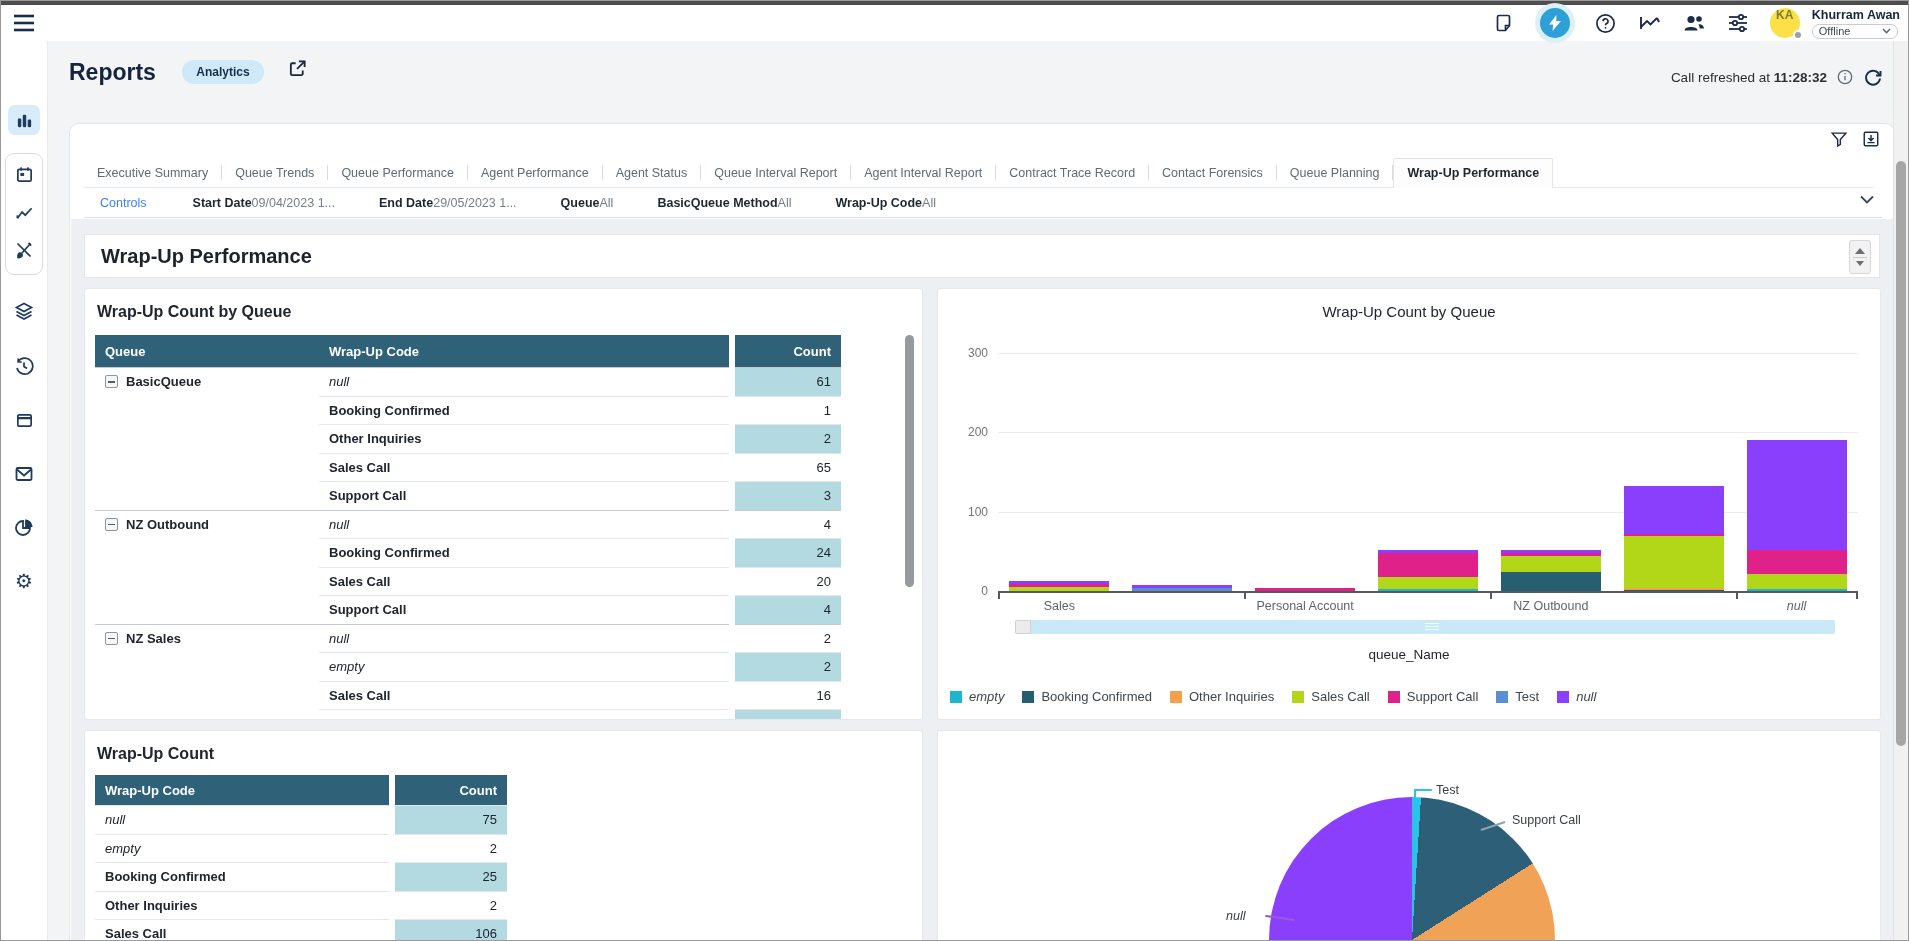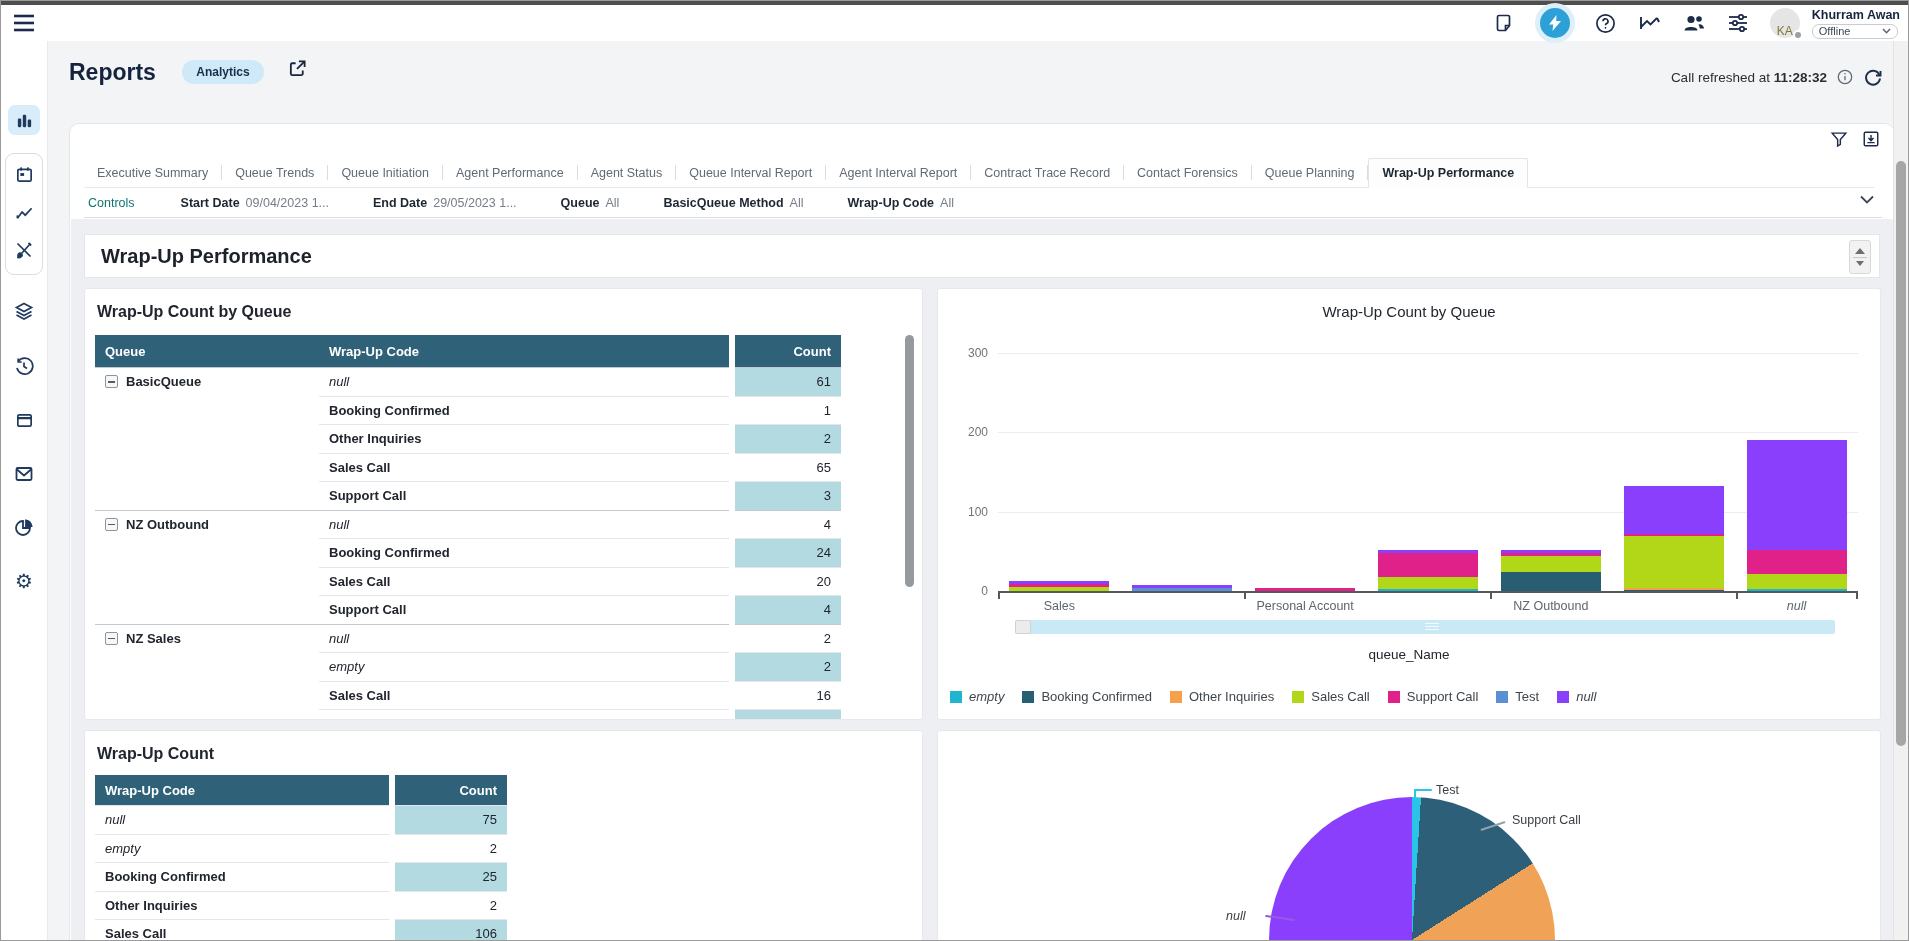--- a/index.html
+++ b/index.html
@@ -8,21 +8,21 @@
   #app { position:relative; width:1909px; height:941px; background:#f2f4f6; overflow:hidden;
          border:1px solid #9a9a9a; }
   .top-strip { position:absolute; left:0; top:0; width:1909px; height:4px; background:#4e4e4e; }
 
   
   .topbar { position:absolute; left:0; top:4px; width:1909px; height:36px; background:#fff; }
   .hamburger { position:absolute; left:12px; top:8px; width:22px; height:20px; background:none; border:none; cursor:pointer; color:#1c2b4a; }
   .topbar-right { position:absolute; right:10px; top:0; height:36px; display:flex; align-items:center; gap:20px; }
   .tb-icon { width:24px; height:24px; display:flex; align-items:center; justify-content:center; color:#1c2b4a; background:none; border:none; }
   .tb-bolt { width:30px; height:30px; border-radius:50%; background:#2ea0d8; box-shadow:0 0 0 5px #ddf0fa; display:flex; align-items:center; justify-content:center; color:#fff; margin:0 4px; border:none; }
-  .avatar { position:relative; width:30px; height:30px; border-radius:50%; background:#e5e5e5; color:#7c7c35; font-weight:normal; font-size:12px; display:flex; align-items:flex-end; justify-content:center; }
+  .avatar { position:relative; width:30px; height:30px; border-radius:50%; background:#fde047; color:#7c7c35; font-weight:bold; font-size:12px; display:flex; align-items:flex-start; justify-content:center; }
   .status-dot { position:absolute; right:-3px; bottom:-2px; width:10px; height:10px; border-radius:50%; background:#9aa0a6; border:2px solid #fff; }
   .user-block { display:flex; flex-direction:column; gap:2px; margin-left:-8px; }
   .user-name { font-size:12.5px; font-weight:bold; color:#17263c; }
   .status-select { display:flex; align-items:center; justify-content:space-between; width:86px; height:15px; border:1px solid #c8cdd3; border-radius:7px; padding:0 6px; font-size:11px; color:#3c4852; background:#fff; }
 
   
   .sidebar { position:absolute; left:0; top:40px; width:47px; height:901px; background:#fff; border-right:1px solid #e8eaed; }
   .sb-item { position:absolute; left:7px; width:32px; height:30px; display:flex; align-items:center; justify-content:center; color:#1e3a5f; }
   .sb-active { background:#d8ecf9; border-radius:7px; }
   .sb-group { position:absolute; left:4px; top:112px; width:38px; height:122px; border:1px solid #d8dde2; border-radius:9px; }
@@ -42,24 +42,24 @@
   .panel-tools { position:absolute; right:14px; top:6px; display:flex; gap:14px; color:#22324a; }
 
   
   .tabs { position:absolute; left:14px; top:34px; width:1790px; height:30px; display:flex; align-items:stretch; border-bottom:1px solid #e6e9ec; font-size:12.5px; }
   .tab { display:flex; align-items:center; padding:0 13px; color:#5f6b76; cursor:pointer; white-space:nowrap; }
   .tab-sep { width:1px; background:#d9dde1; margin:7px 0; }
   .tab.active { color:#1d2732; font-weight:bold; background:#fdfdfe; border:1px solid #e2e5e8; border-bottom:1px solid #fdfdfe; margin-bottom:-1px; border-radius:2px 2px 0 0; }
 
   
   .controls-row { position:absolute; left:14px; top:64px; width:1798px; height:30px; display:flex; align-items:center; border-bottom:1px solid #d9dde1; font-size:12.5px; }
-  .controls-label { color:#0f766e; margin-left:4px; margin-right:46px; }
+  .controls-label { color:#3b82f6; margin-left:16px; margin-right:46px; }
   .filters { display:flex; align-items:center; gap:44px; }
   .filter-label { font-weight:bold; color:#1d2732; }
-  .filter-value { color:#767e87; margin-left:6px; }
+  .filter-value { color:#767e87; margin-left:0; }
   .controls-chevron { position:absolute; right:8px; top:7px; color:#3d4650; background:none; border:none; }
 
   
   .canvas { position:absolute; left:1px; top:95px; width:1824px; height:723px; background:#edeff2; }
   .sheet-titlebar { position:absolute; left:13px; top:15px; width:1796px; height:44px; background:#fff; border:1px solid #e4e6e9; display:flex; align-items:center; }
   .sheet-title { font-size:20px; font-weight:bold; color:#1d2129; margin-left:16px; }
   .spinner { position:absolute; right:8px; top:5px; width:22px; height:34px; background:#f2f2f2; border:1px solid #d8d8d8; border-radius:3px; display:flex; flex-direction:column; align-items:center; justify-content:center; gap:3px; }
   .spin-up { width:0; height:0; border-left:5px solid transparent; border-right:5px solid transparent; border-bottom:6px solid #6b6f73; }
   .spin-line { width:14px; height:1px; background:#c9c9c9; }
   .spin-down { width:0; height:0; border-left:4px solid transparent; border-right:4px solid transparent; border-top:5px solid #6b6f73; }
@@ -314,21 +314,21 @@
             <path d="M10 5.5 v6 M7.2 9 L10 11.8 L12.8 9 M6 14 h8"></path>
           </svg>
       </button>
     </div>
 
     <div class="tabs">
         <div class="tab">Executive Summary</div>
         <span class="tab-sep"></span>
         <div class="tab">Queue Trends</div>
         <span class="tab-sep"></span>
-        <div class="tab">Queue Initiation</div>
+        <div class="tab">Queue Performance</div>
         <span class="tab-sep"></span>
         <div class="tab">Agent Performance</div>
         <span class="tab-sep"></span>
         <div class="tab">Agent Status</div>
         <span class="tab-sep"></span>
         <div class="tab">Queue Interval Report</div>
         <span class="tab-sep"></span>
         <div class="tab">Agent Interval Report</div>
         <span class="tab-sep"></span>
         <div class="tab">Contract Trace Record</div>

